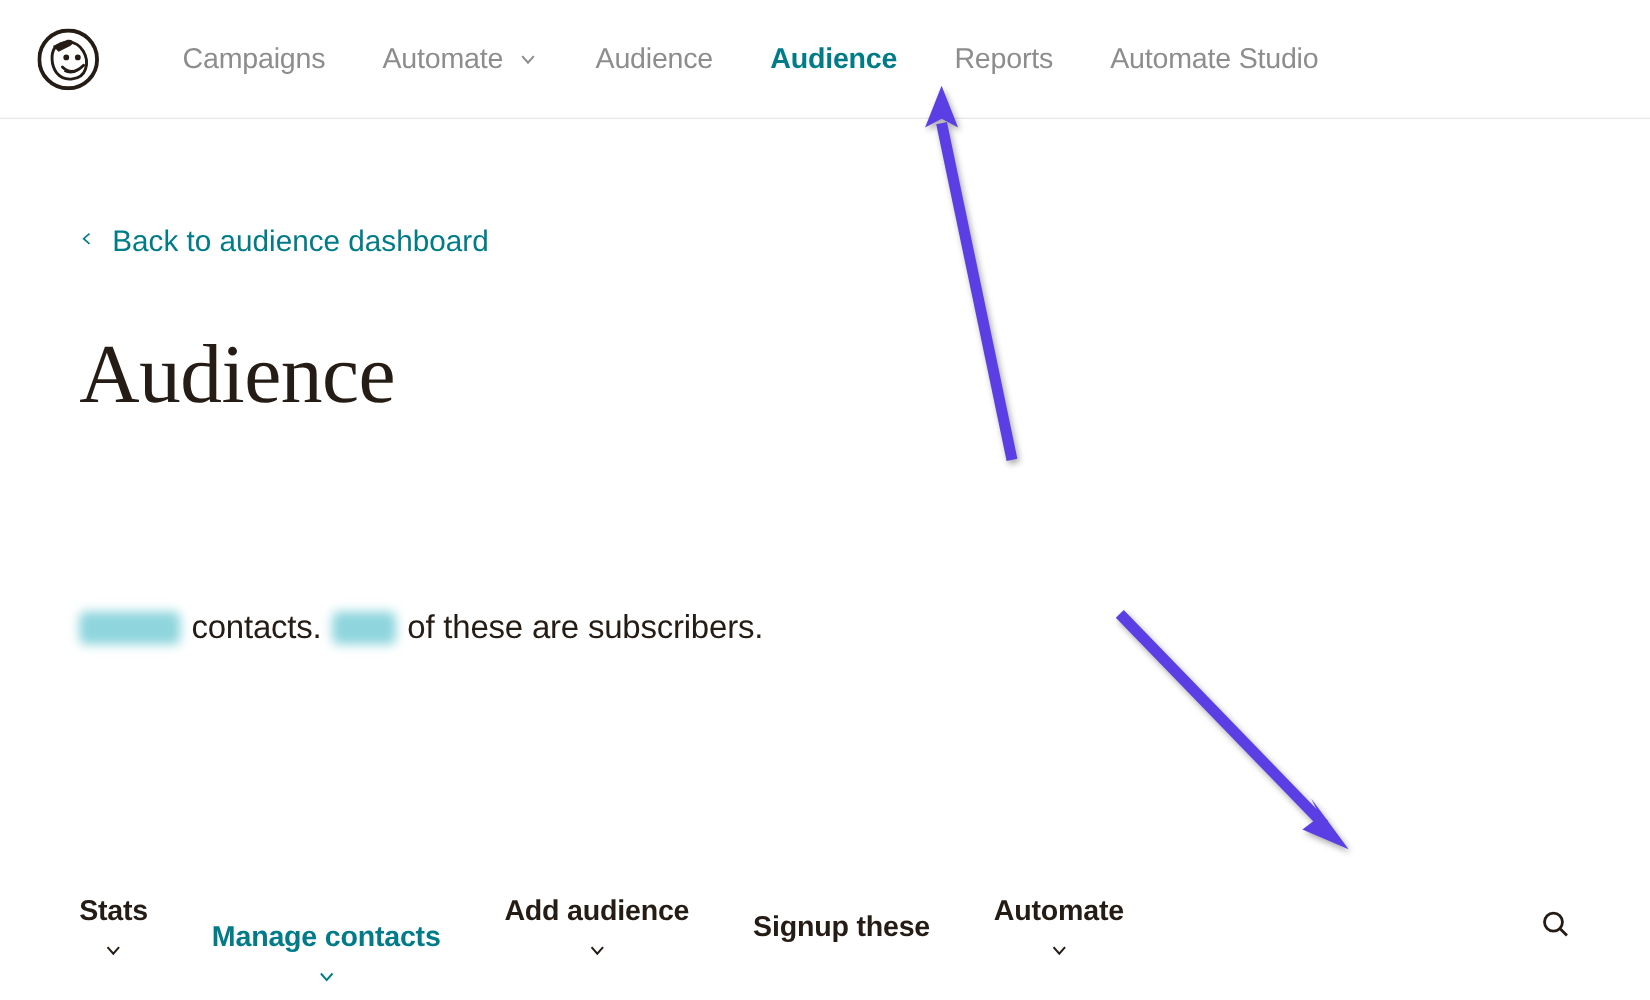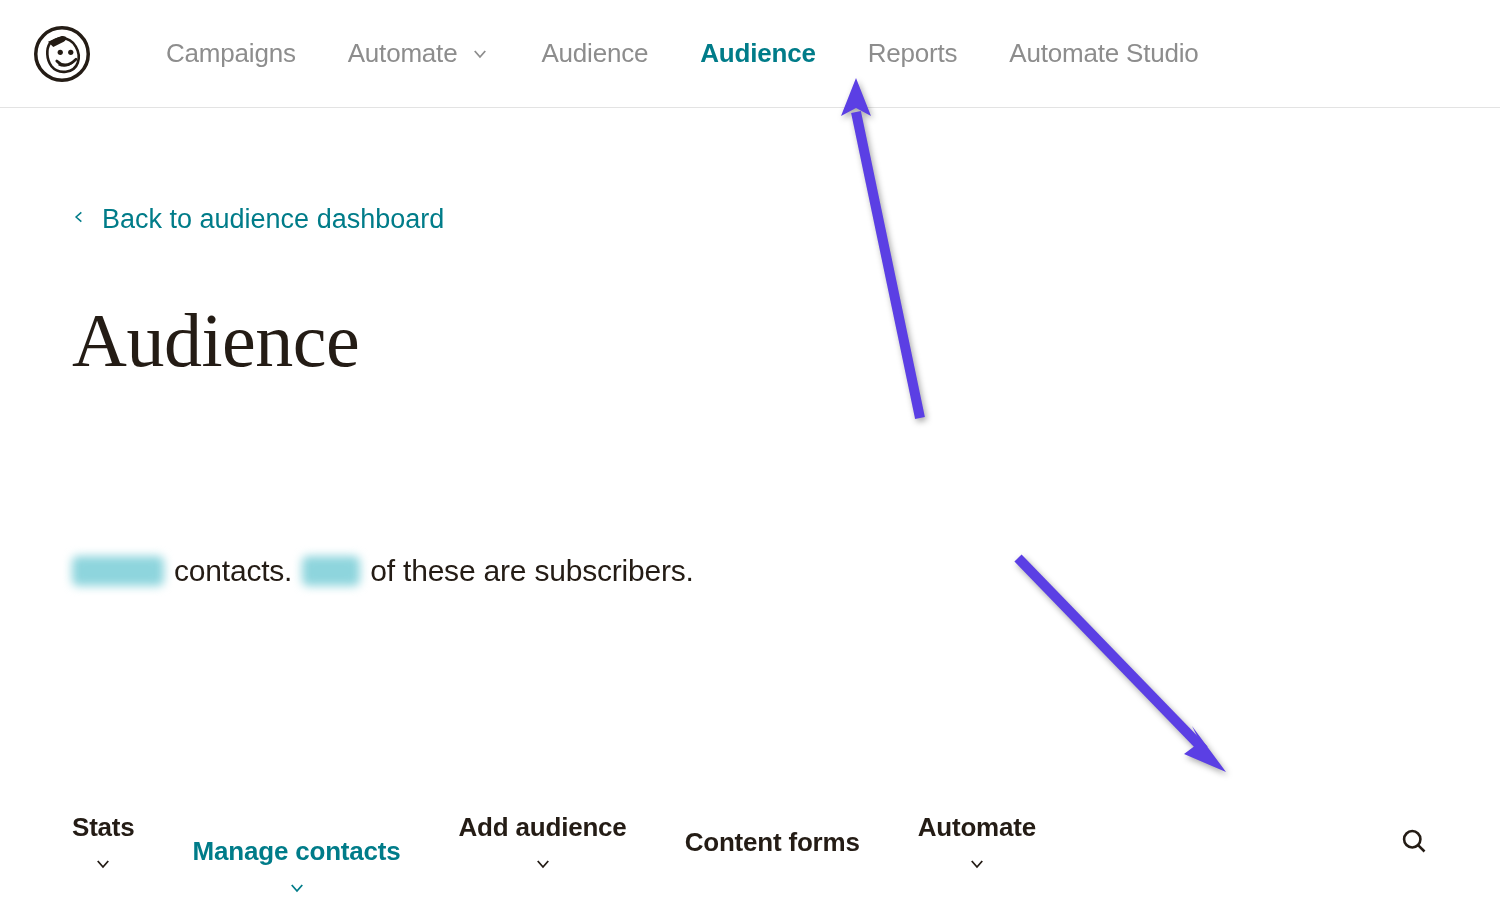--- a/index.html
+++ b/index.html
@@ -202,21 +202,21 @@
     <span class="sub-item">
       <span>Add audience</span>
       <span class="chev">
           <svg viewBox="0 0 24 24">
             <polyline points="5 8 12 16 19 8"></polyline>
           </svg>
         </span>
     </span>
 
     <span class="sub-item">
-      <span>Content forms</span>
+      <span>Signup these</span>
     </span>
 
     <span class="sub-item">
       <span>Automate</span>
       <span class="chev">
           <svg viewBox="0 0 24 24">
             <polyline points="5 8 12 16 19 8"></polyline>
           </svg>
         </span>
     </span>

